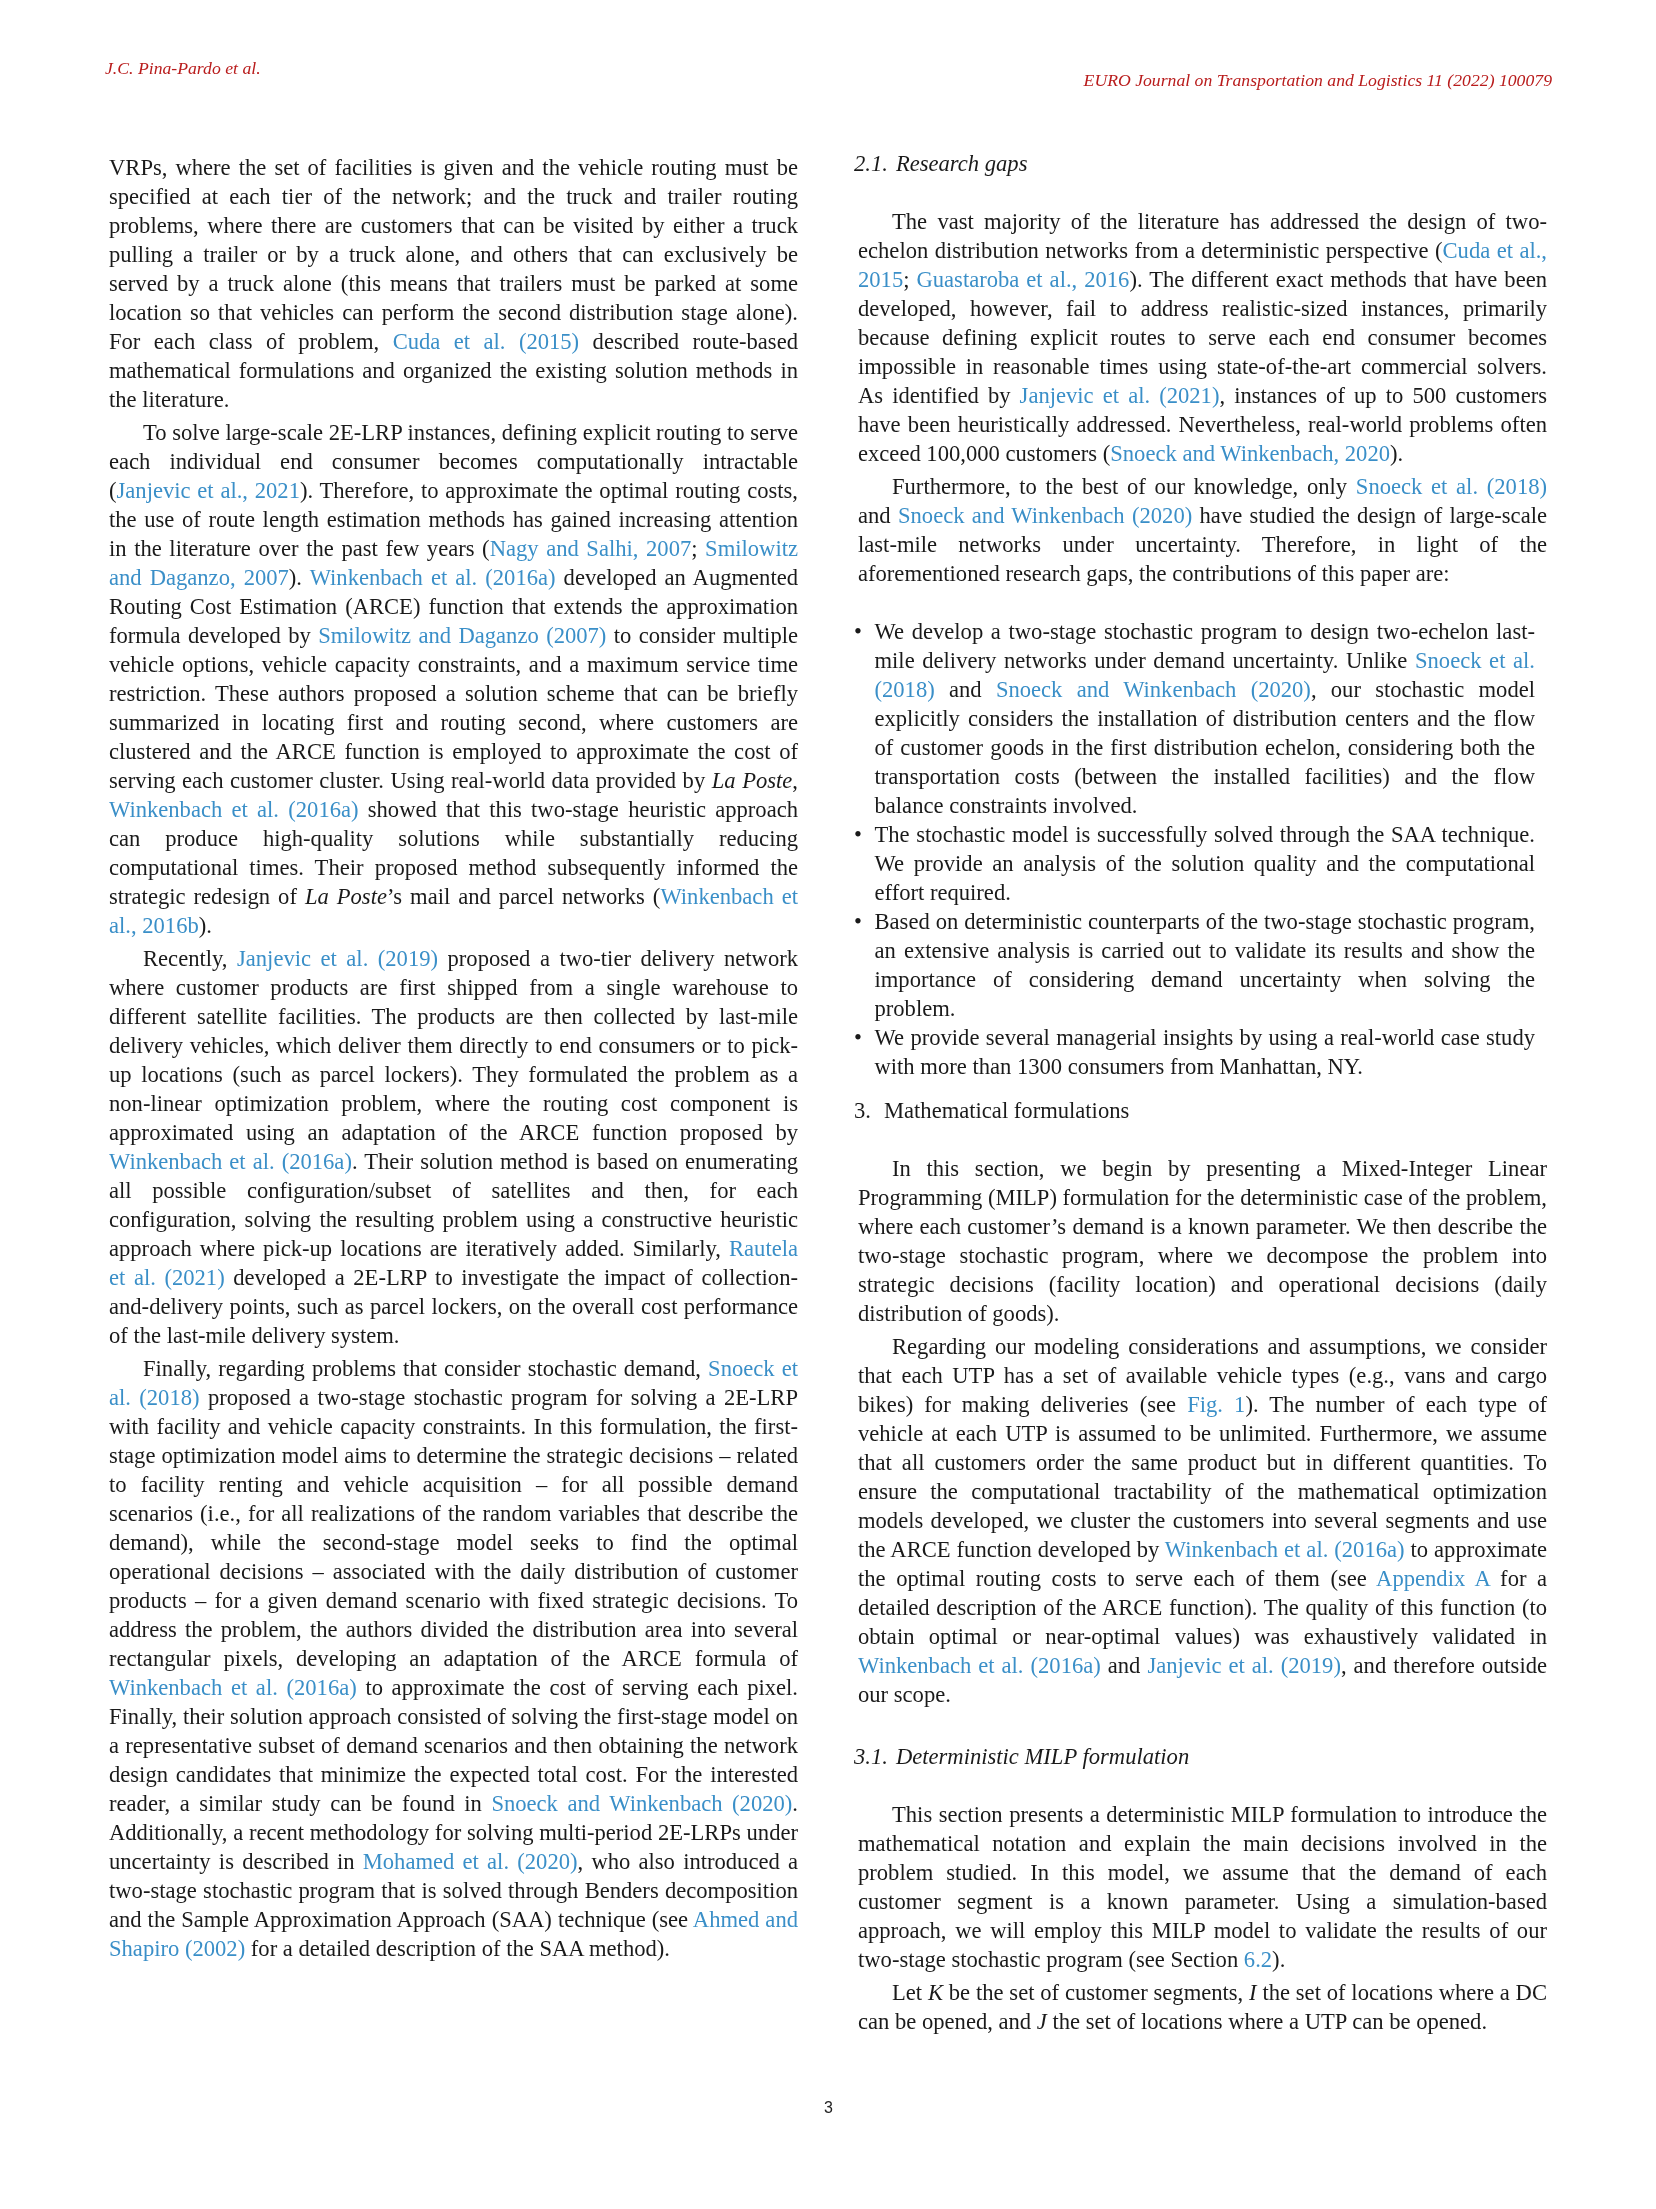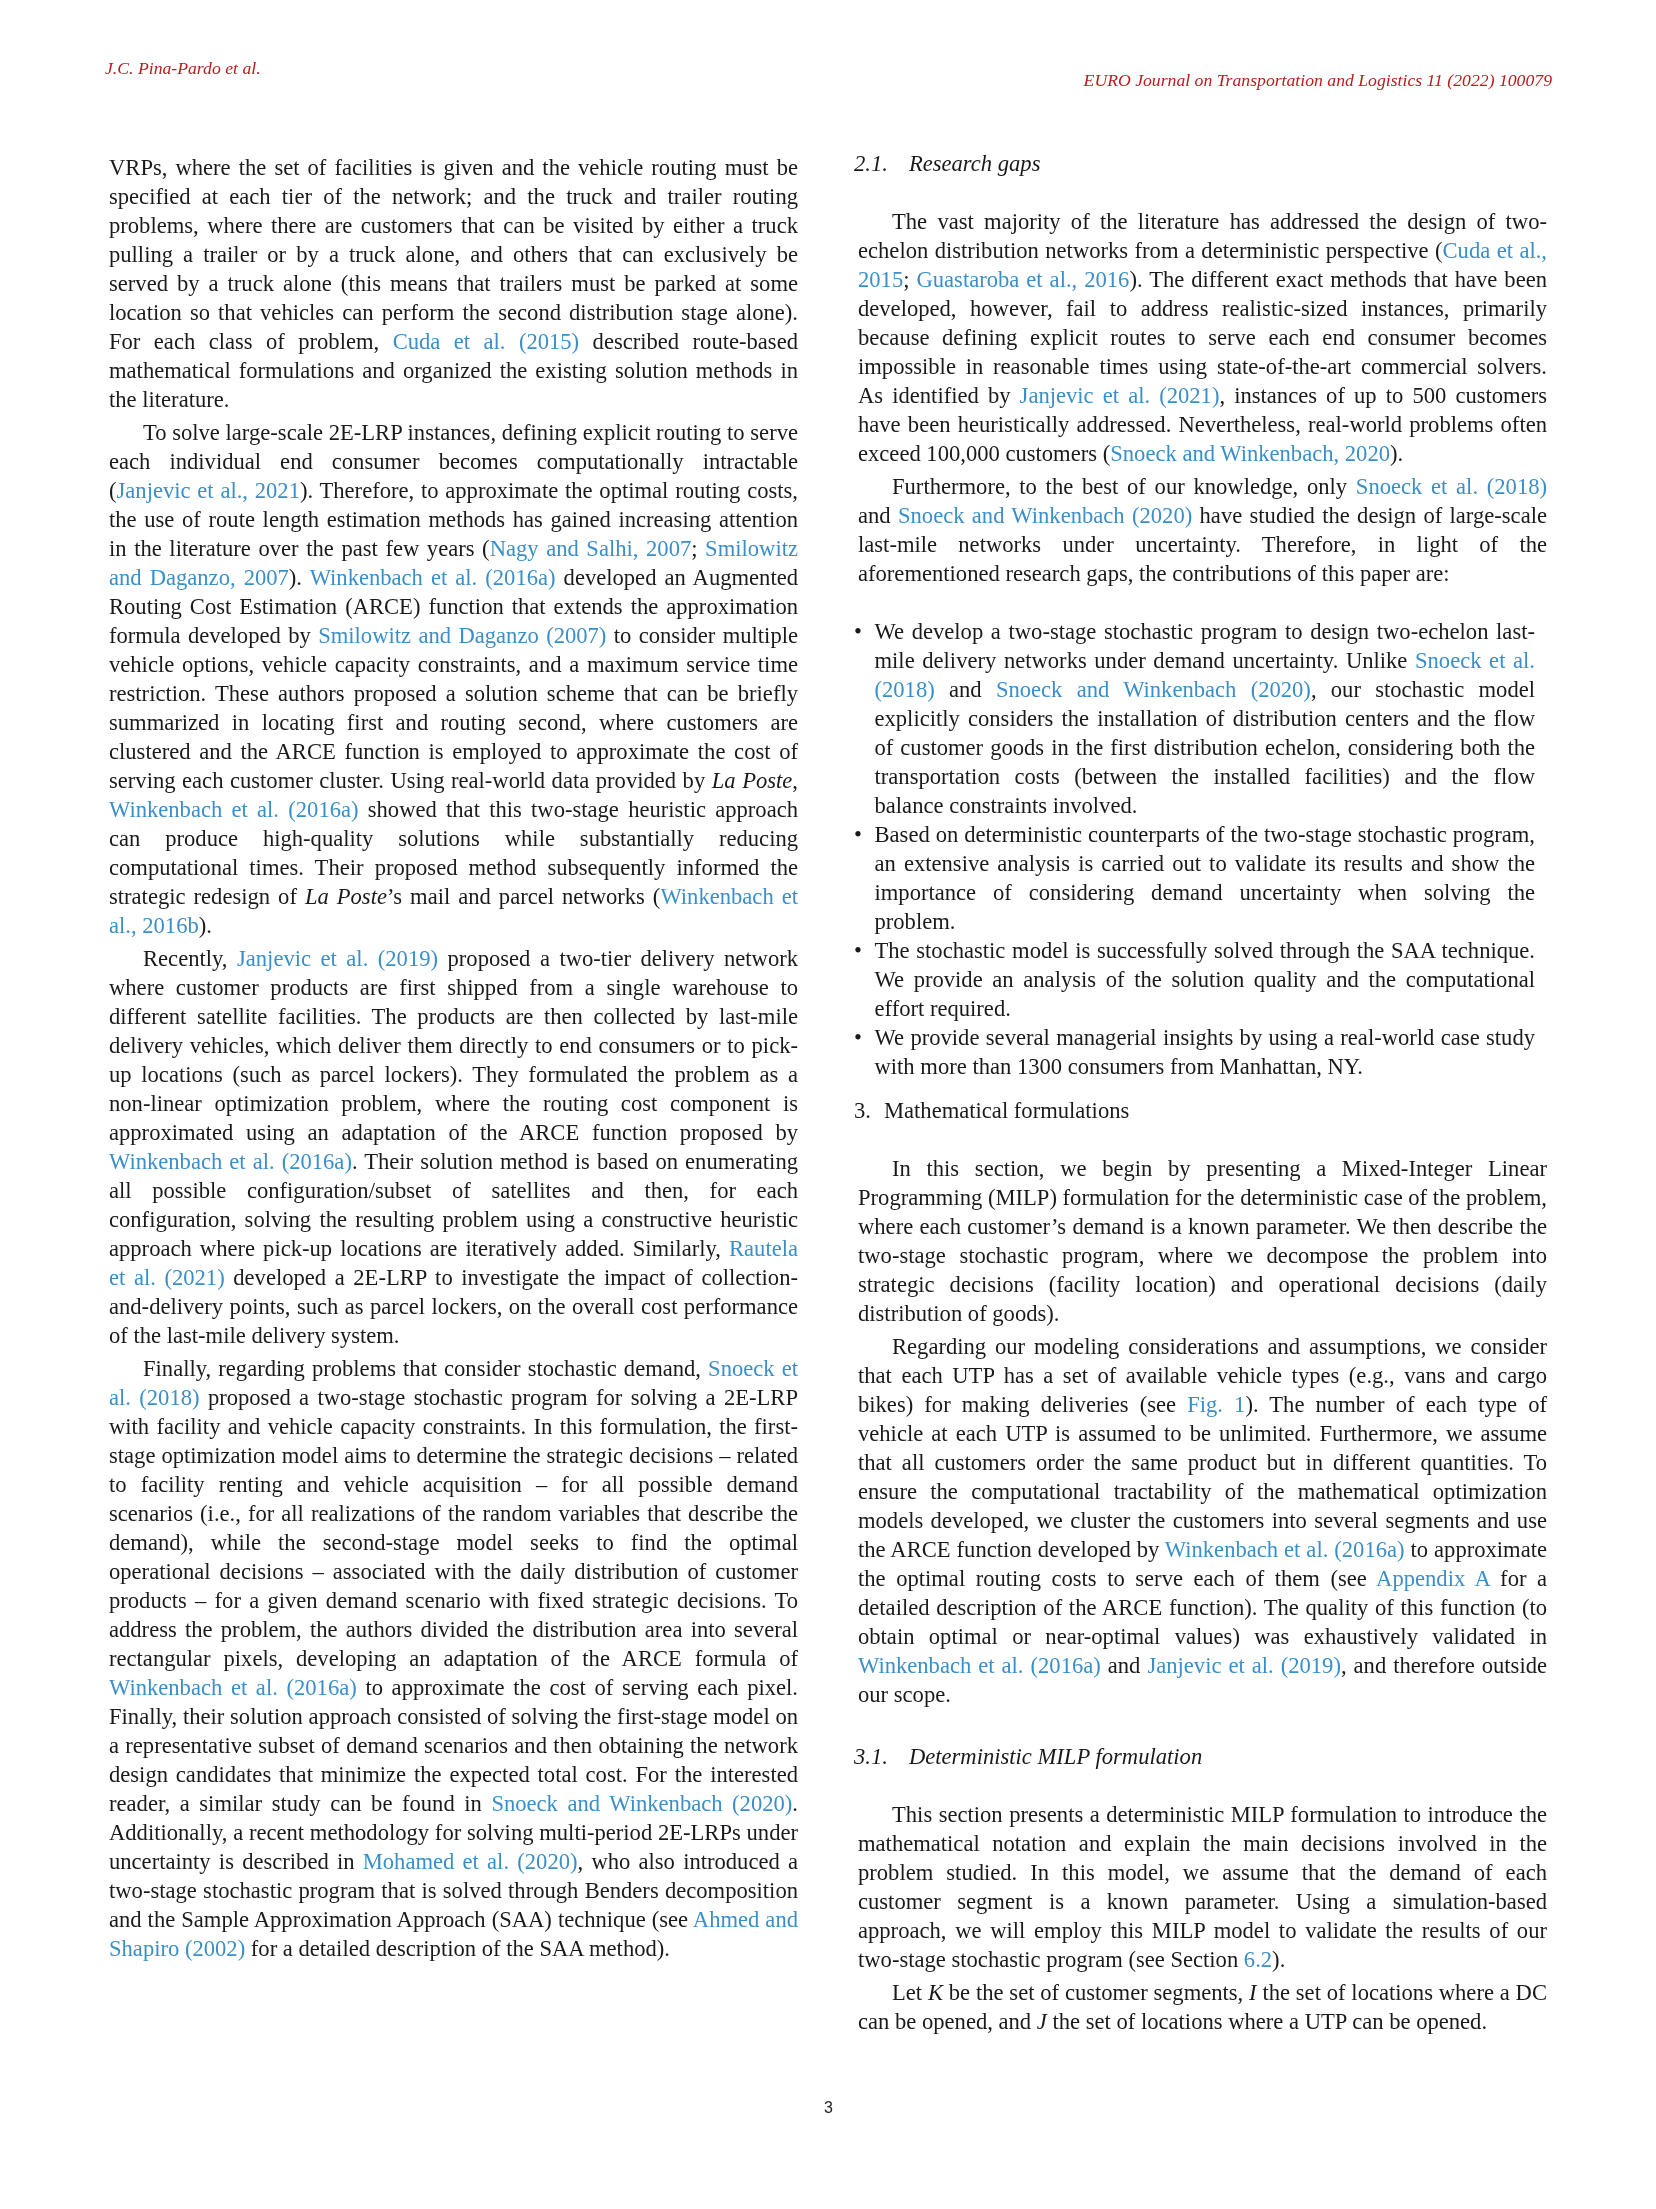--- a/index.html
+++ b/index.html
@@ -9,21 +9,21 @@
   .rh-left { left: 105px; }
   .rh-right { right: 105px; margin-top: 12px; }
   .col { position: absolute; top: 149px; width: 697px; font-size: 22.6px; line-height: 29px;
          text-align: justify; hyphens: auto; }
   .col-left { left: 105px; }
   .col-right { left: 854px; }
   p { margin: 4px; text-indent: 34px; font-family: Liberation Serif, serif; }
   p.noindent { text-indent: 0; }
   a.ref { color: #3a8fc8; text-decoration: none; }
   .subsec { font-style: italic; margin: 0 0 29px 0; padding-top: 0; text-indent: 0; }
-  .subsec .num { margin-right: 21px; }
+  .subsec .num { margin-right: 8px; }
   .sec { font-weight: normal; margin: 15px 0 29px 0; text-indent: 0; }
   .sec .num { margin-right: 13px; }
   ul.contrib { list-style: none; margin: 29px 16px 0 0; padding: 0; }
   ul.contrib li { position: relative; padding-left: 20.5px; }
   ul.contrib li::before { content: "\2022"; position: absolute; left: 0; top: 0; }
   .gap { height: 29px; }
   .page-number { position: absolute; top: 2099px; left: 0; width: 1657px; text-align: center;
                  font-family: "Liberation Sans", sans-serif; font-size: 16px; color: #222; }
   i.var { font-style: italic; }
 </style>
@@ -45,22 +45,22 @@
 
 <div class="col col-right">
   <div class="subsec"><span class="num">2.1.</span><span>Research gaps</span></div>
 
   <p><span>The vast majority of the literature has addressed the design of two-echelon distribution networks from a deterministic perspective (</span><a class="ref" href="#" style="color: rgb(58, 143, 200);">Cuda et al., 2015</a><span>; </span><a class="ref" href="#" style="color: rgb(58, 143, 200);">Guastaroba et al., 2016</a><span>). The different exact methods that have been developed, however, fail to address realistic-sized instances, primarily because defining explicit routes to serve each end consumer becomes impossible in reasonable times using state-of-the-art commercial solvers. As identified by </span><a class="ref" href="#" style="color: rgb(58, 143, 200);">Janjevic et al. (2021)</a><span>, instances of up to 500 customers have been heuristically addressed. Nevertheless, real-world problems often exceed 100,000 customers (</span><a class="ref" href="#" style="color: rgb(58, 143, 200);">Snoeck and Winkenbach, 2020</a><span>).</span></p>
 
   <p><span>Furthermore, to the best of our knowledge, only </span><a class="ref" href="#" style="color: rgb(58, 143, 200);">Snoeck et al. (2018)</a><span> and </span><a class="ref" href="#" style="color: rgb(58, 143, 200);">Snoeck and Winkenbach (2020)</a><span> have studied the design of large-scale last-mile networks under uncertainty. Therefore, in light of the aforementioned research gaps, the contributions of this paper are:</span></p>
 
   <ul class="contrib">
     <li><span>We develop a two-stage stochastic program to design two-echelon last-mile delivery networks under demand uncertainty. Unlike </span><a class="ref" href="#" style="color: rgb(58, 143, 200);">Snoeck et al. (2018)</a><span> and </span><a class="ref" href="#" style="color: rgb(58, 143, 200);">Snoeck and Winkenbach (2020)</a><span>, our stochastic model explicitly considers the installation of distribution centers and the flow of customer goods in the first distribution echelon, considering both the transportation costs (between the installed facilities) and the flow balance constraints involved.</span></li>
+    <li><span>The stochastic model is successfully solved through the SAA technique. We provide an analysis of the solution quality and the computational effort required.</span></li>
     <li><span>Based on deterministic counterparts of the two-stage stochastic program, an extensive analysis is carried out to validate its results and show the importance of considering demand uncertainty when solving the problem.</span></li>
-    <li><span>The stochastic model is successfully solved through the SAA technique. We provide an analysis of the solution quality and the computational effort required.</span></li>
     <li><span>We provide several managerial insights by using a real-world case study with more than 1300 consumers from Manhattan, NY.</span></li>
   </ul>
 
   <div class="sec"><span class="num">3.</span><span>Mathematical formulations</span></div>
 
   <p><span>In this section, we begin by presenting a Mixed-Integer Linear Programming (MILP) formulation for the deterministic case of the problem, where each customer’s demand is a known parameter. We then describe the two-stage stochastic program, where we decompose the problem into strategic decisions (facility location) and operational decisions (daily distribution of goods).</span></p>
 
   <p><span>Regarding our modeling considerations and assumptions, we consider that each UTP has a set of available vehicle types (e.g., vans and cargo bikes) for making deliveries (see </span><a class="ref" href="#" style="color: rgb(58, 143, 200);">Fig. 1</a><span>). The number of each type of vehicle at each UTP is assumed to be unlimited. Furthermore, we assume that all customers order the same product but in different quantities. To ensure the computational tractability of the mathematical optimization models developed, we cluster the customers into several segments and use the ARCE function developed by </span><a class="ref" href="#" style="color: rgb(58, 143, 200);">Winkenbach et al. (2016a)</a><span> to approximate the optimal routing costs to serve each of them (see </span><a class="ref" href="#" style="color: rgb(58, 143, 200);">Appendix A</a><span> for a detailed description of the ARCE function). The quality of this function (to obtain optimal or near-optimal values) was exhaustively validated in </span><a class="ref" href="#" style="color: rgb(58, 143, 200);">Winkenbach et al. (2016a)</a><span> and </span><a class="ref" href="#" style="color: rgb(58, 143, 200);">Janjevic et al. (2019)</a><span>, and therefore outside our scope.</span></p>
 
   <div class="gap"></div>

